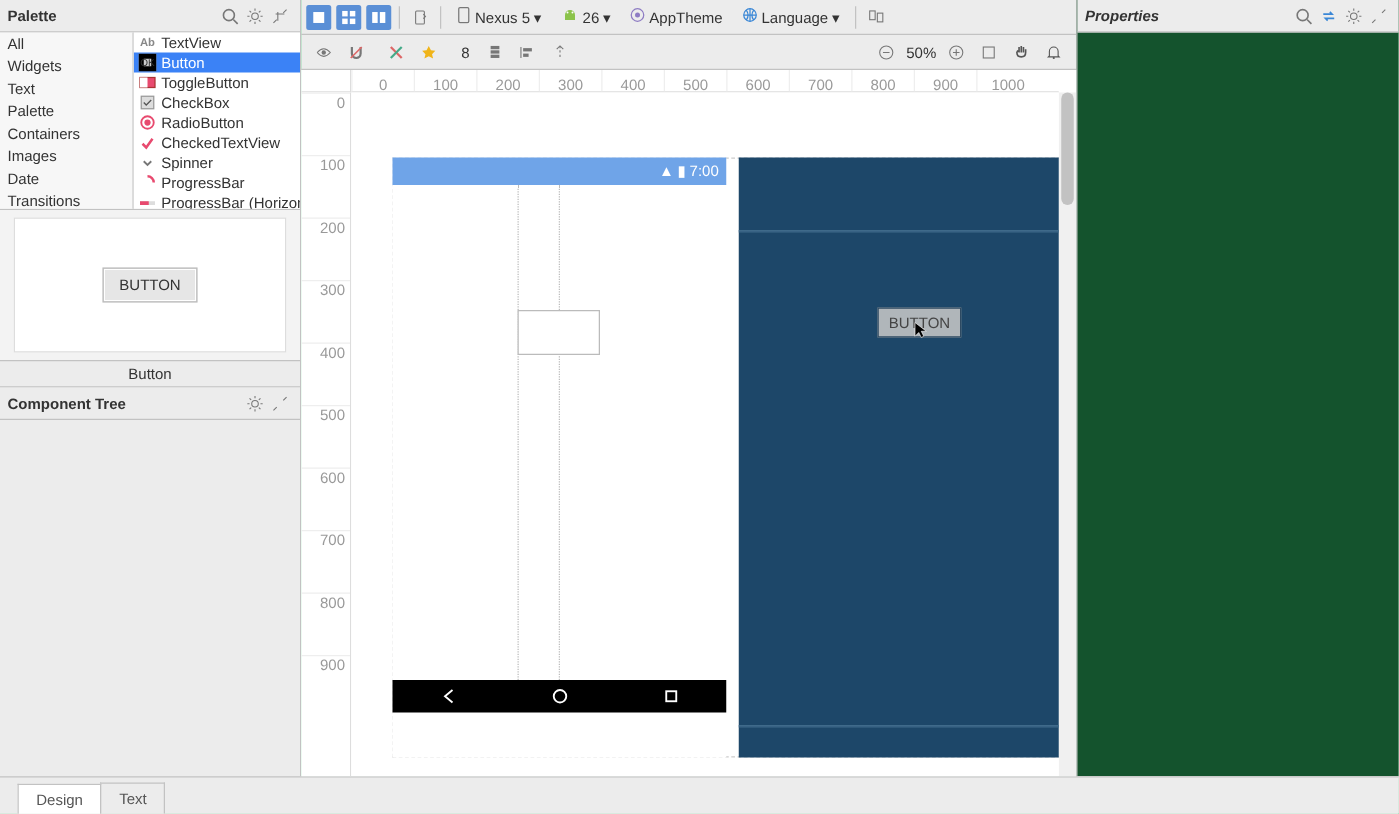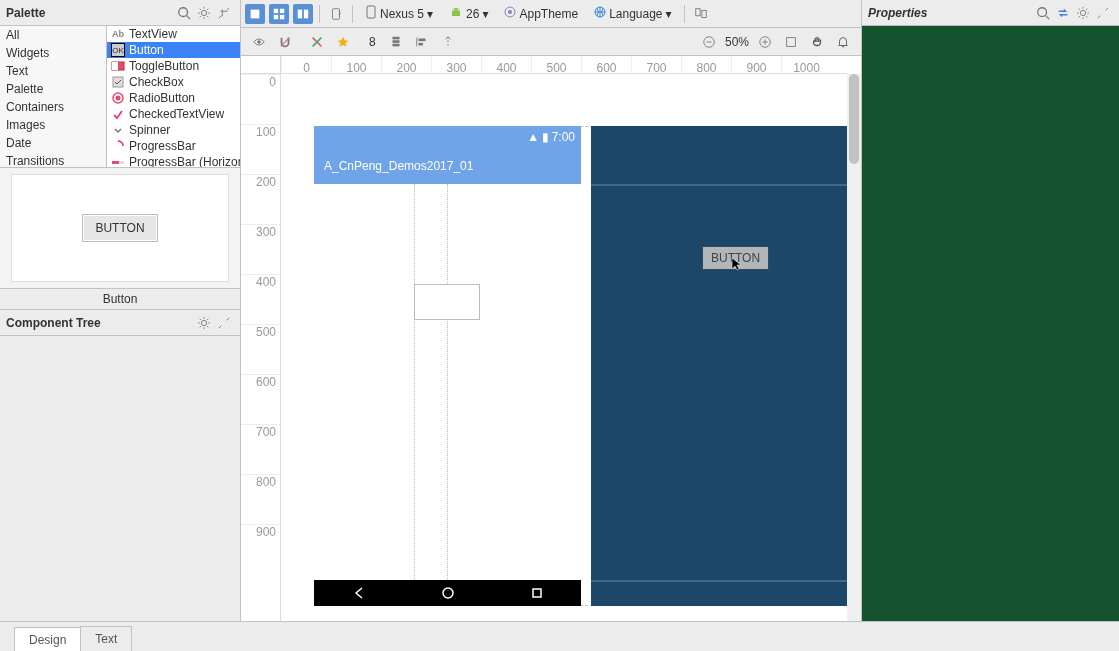--- a/index.html
+++ b/index.html
@@ -107,21 +107,21 @@
           <div>Date</div>
           <div>Transitions</div>
 
         </div>
         <div class="palette-items">
           <div class="pitem">
             <span class="pi-icon" style="color:#888;font-size:9px;font-weight:bold;">Ab</span>
             <span>TextView</span>
           </div>
           <div class="pitem sel">
-            <span class="pi-icon" style="font-size:8px;background:#ccc;color:#333;padding:0 1px;border:1px solid #000000;">OK</span>
+            <span class="pi-icon" style="font-size:8px;background:#ccc;color:#333;padding:0 1px;border:4px solid #000000;">OK</span>
             <span>Button</span>
           </div>
           <div class="pitem">
             <span class="pi-icon">
                 <svg width="14" height="14">
                   <rect x="1" y="3" width="12" height="8" fill="#e84a6f" stroke="#a33"></rect>
                   <rect x="1" y="3" width="6" height="8" fill="#fff"></rect>
                 </svg>
               </span>
             <span>ToggleButton</span>
@@ -385,23 +385,20 @@
           </div>
 
         <div class="viewport">
           <div class="device-wrap"></div>
 
           <div class="design-canvas">
             <div class="status-bar">
               <span>▲</span>
               <span>▮</span>
               <span>7:00</span>
-            </div>
-            <div class="app-bar">
-              <span>A_CnPeng_Demos2017_01</span>
             </div>
             <div class="design-body">
               <div class="dotted-v" style="left:133px;"></div>
               <div class="dotted-v" style="left:100px;"></div>
               <div class="placeholder-rect" style="left:100px;top:100px;width:66px;height:36px;"></div>
             </div>
             <div class="nav-bar">
               <span><svg width="14" height="14">
                     <path d="M10 2L4 7l6 5" fill="none" stroke="#fff" stroke-width="1.5"></path>
                   </svg></span>

